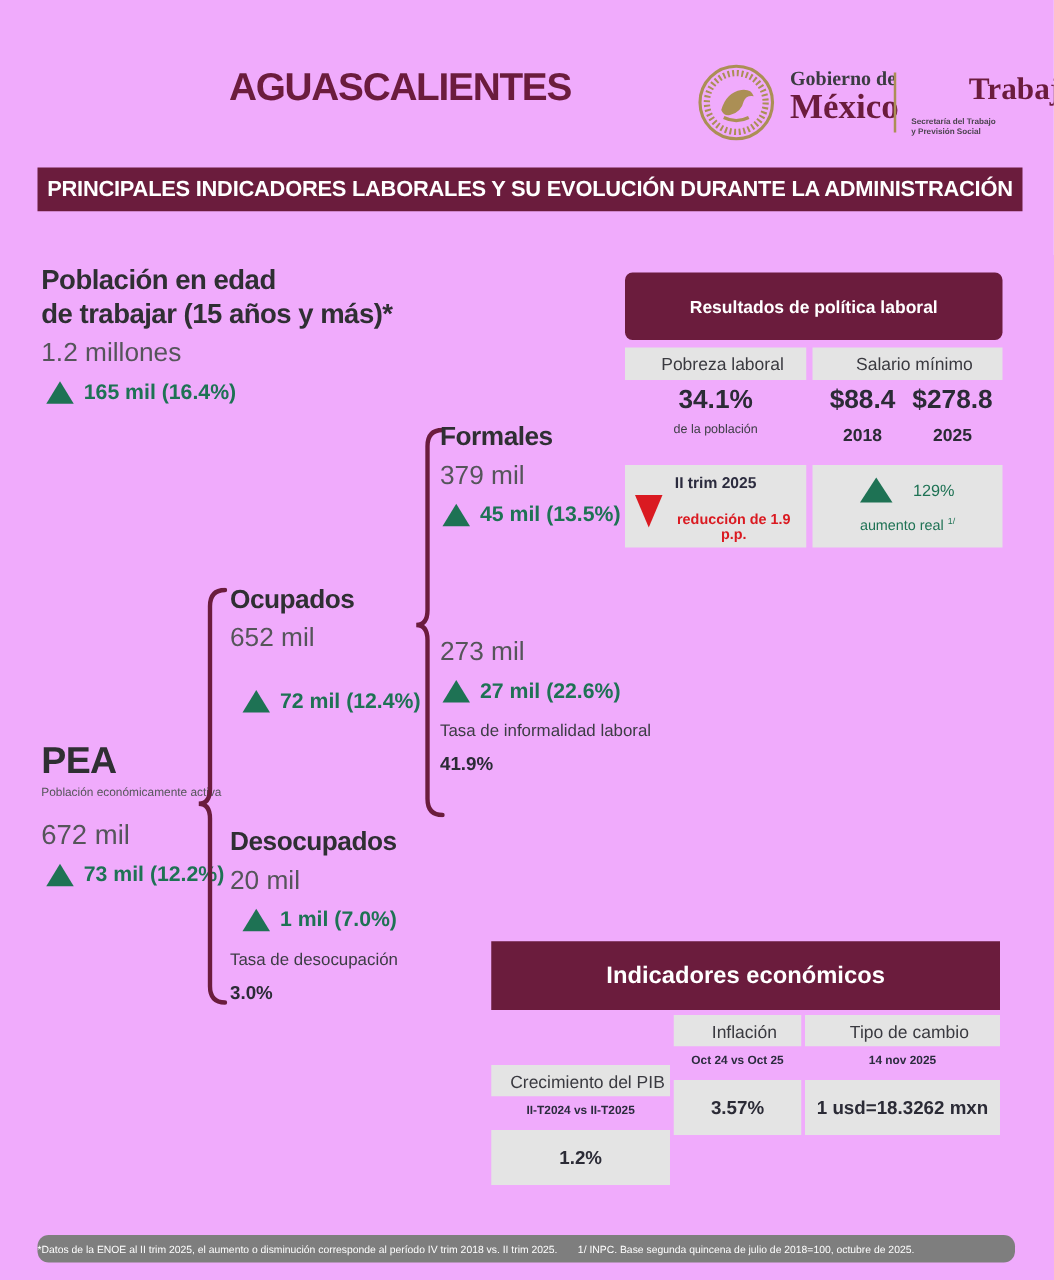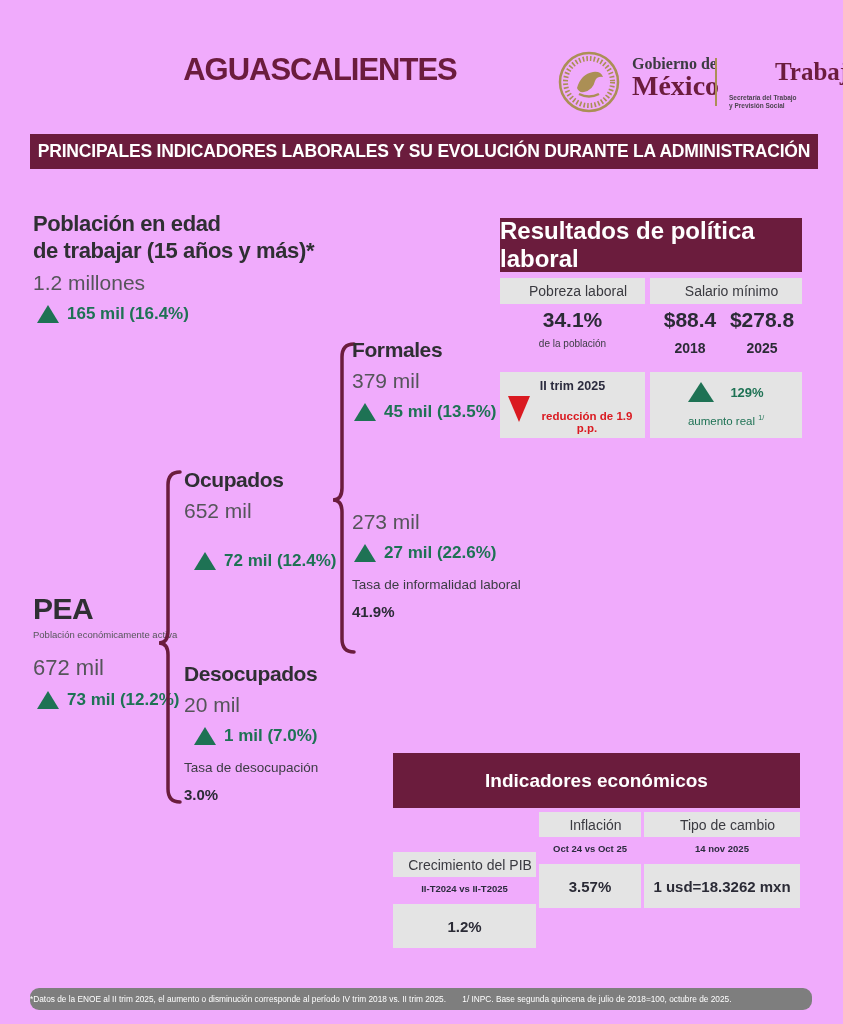--- a/index.html
+++ b/index.html
@@ -39,42 +39,42 @@
   .rate-label { font-size:13.5px; color:#3C3C44; margin-top:14px; }
   .rate-value { font-size:15px; font-weight:bold; color:#2B2B36; margin-top:11px; }
   .pea-title { font-size:30px; font-weight:bold; color:#2F2F33; letter-spacing:-0.5px; }
   .pea-sub { font-size:9.5px; color:#55555A; margin-top:3px; }
   .brace { position:absolute; }
 
   
   .policy-panel { position:absolute; left:500px; top:218px; width:302px; }
   .panel-header { background:#6B1C3D; color:#fff; font-weight:bold; display:flex;
     align-items:center; justify-content:center; }
-  .policy-panel .panel-header { height:54px; font-size:24px; width:302px; }
+  .policy-panel .panel-header { height:54px; font-size:14px; width:302px;border-radius:6px; }
   .gray-box { background:#E4E4E4; position:absolute; }
   .col-head { font-size:14px; color:#3A3A40; display:flex; align-items:center; justify-content:center;padding-left:11px; }
   .big-val { font-size:21px; font-weight:bold; color:#2B2B36; }
   .pp-val { position:absolute; top:90px; left:0; width:145px; text-align:center; }
   .pp-sub { position:absolute; top:120px; left:0; width:145px; text-align:center; font-size:10px; color:#3C3C44; }
   .sal-vals { position:absolute; top:90px; left:150px; width:152px; display:flex; justify-content:space-between; padding:0 4px; }
   .sal-years { position:absolute; top:122px; left:150px; width:152px; display:flex; justify-content:space-between; padding:0 4px; }
   .sal-col { width:74px; text-align:center; }
   .year-lab { font-size:14px; font-weight:bold; color:#2B2B36; }
   .pp-box { top:154px; left:0; width:145px; height:66px; }
   .sal-box { top:154px; left:150px; width:152px; height:66px; }
   .period-lab { position:absolute; top:7px; left:0; width:100%; text-align:center;
     font-size:12.5px; font-weight:bold; color:#2B2B3E; }
   .pp-tri { position:absolute; left:8px; top:24px; }
   .reduc-lab { position:absolute; top:38px; left:32px; width:110px; text-align:center;
     font-size:11.5px; font-weight:bold; color:#DA1A21; }
   .sal-delta-row { position:absolute; top:10px; left:0; width:100%; display:flex;
     align-items:center; justify-content:center; }
   .sal-tri { width:0; height:0; border-left:13px solid transparent; border-right:13px solid transparent;
     border-bottom:20px solid #1E7254; }
-  .sal-delta-val { font-size:13px; font-weight:bold; color:#1E7254; margin-left:16px; }
+  .sal-delta-val { font-size:13px; font-weight:normal; color:#1E7254; margin-left:16px; }
   .sal-note { position:absolute; top:42px; left:0; width:100%; text-align:center;
     font-size:11.5px; color:#1E7254; }
   .sal-note sup { font-size:7px; }
 
   
   .econ-panel { position:absolute; left:393px; top:753px; width:407px; }
   .econ-panel .panel-header { height:55px; font-size:19px; width:407px; }
   .ec-c1 { left:0; width:143px;margin-top:40px; } .ec-c2 { left:146px; width:102px; } .ec-c3 { left:251px; width:156px; }
   .ec-head { top:59px; height:25px; }
   .ec-period { position:absolute; top:90px; height:14px; text-align:center;

